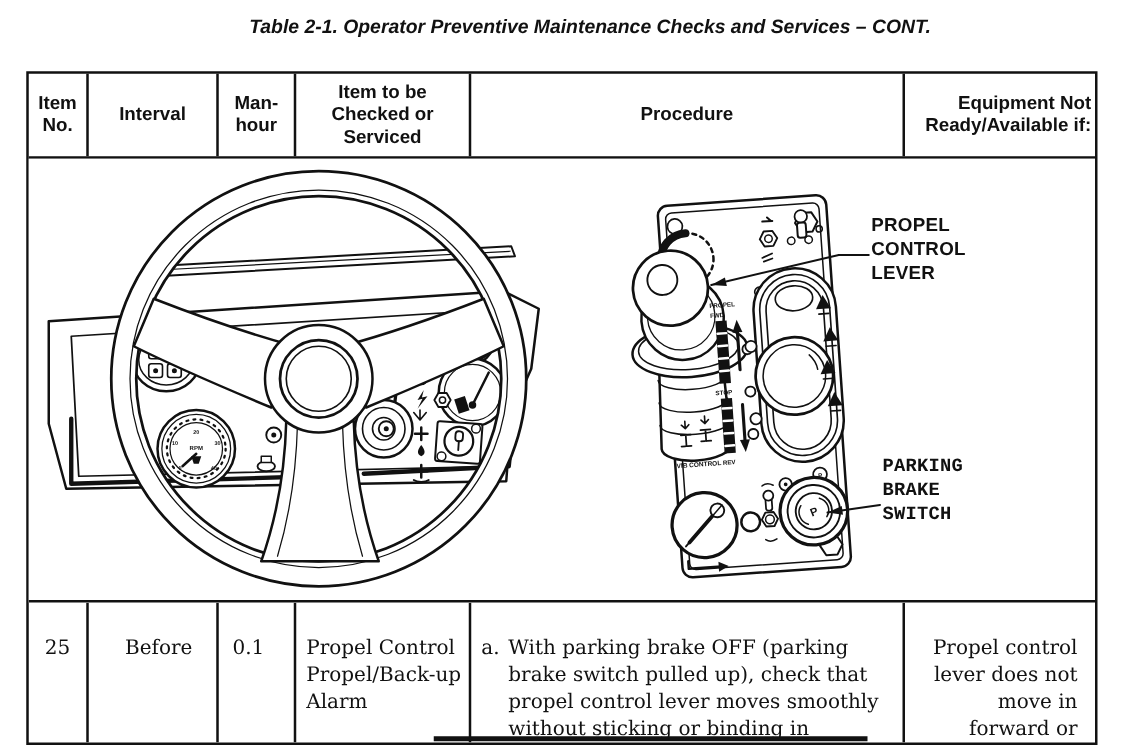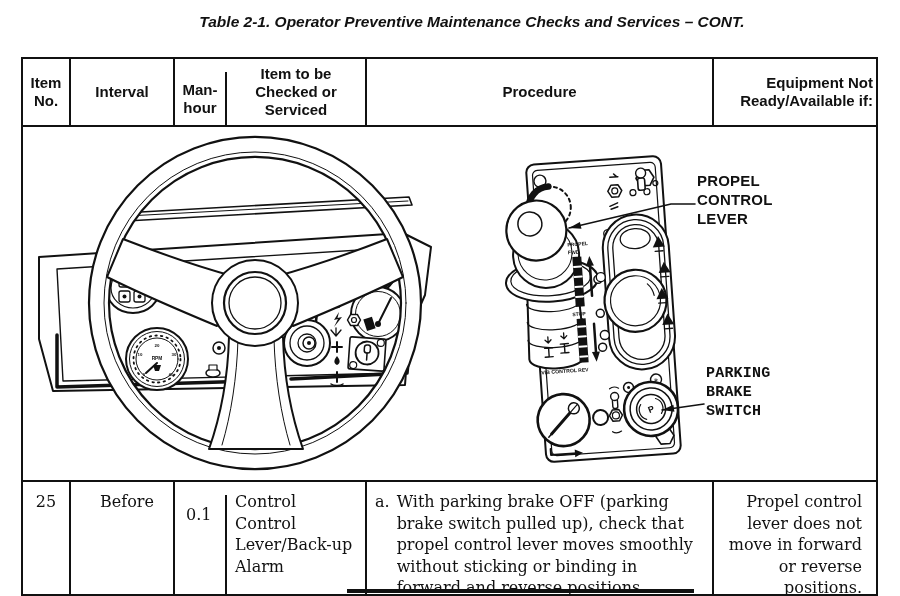--- a/index.html
+++ b/index.html
@@ -8,30 +8,30 @@
   .title{position:absolute;top:13px;left:0;right:0;text-align:center;
          font-style:italic;font-weight:bold;font-size:15.5px;margin-left:44px;}
   .pmcs-table{position:absolute;left:21px;top:57px;width:857px;height:539px;
               box-sizing:border-box;border:2px solid #111;background:#fff;
               display:flex;flex-direction:column;}
   .hdr-row{display:flex;height:66px;border-bottom:2px solid #111;flex:none;}
   .cell{box-sizing:border-box;border-right:2px solid #111;}
   .cell:last-child{border-right:none;flex:1;text-align:right;}
   .hdr-cell{display:flex;align-items:center;justify-content:center;text-align:center;
             font-weight:bold;font-size:15px;line-height:18px;padding:0 3px;}
-  .w1{width:48px;} .w2{width:104px;text-align:center;} .w3{width:52px;margin-top:13px;} .w4{width:140px;} .w5{width:347px;}
+  .w1{width:48px;} .w2{width:104px;text-align:center;} .w3{width:62px;} .w4{width:140px;} .w5{width:347px;}
   .fig-row{position:relative;height:353px;border-bottom:2px solid #111;flex:none;background:#fff;}
   .fig-row svg{position:absolute;left:0;top:0;}
   .callout{position:absolute;font-weight:bold;font-size:15px;line-height:19px;
            white-space:pre-line;letter-spacing:.2px;}
   .co-propel{left:674px;top:44px;}
   .co-parking{left:683px;top:237px;font-family:Liberation Mono, monospace;}
   .body-row{display:flex;flex:1;overflow:hidden;font-family:"DejaVu Serif",serif;
             font-size:16px;line-height:21.5px;}
-  .bd{padding-top:9px;}
+  .bd{padding-top:25px;}
   .c-item{text-align:center;}
   .c-int{padding-left:10px;}
   .c-mh{padding-left:11px;}
   .c-chk{padding-left:8px;padding-right:4px;}
   .c-proc{display:flex;gap:7px;padding-left:8px;padding-right:16px;}
   .c-proc .marker{flex:none;}
   .c-proc .ptext{flex:1;}
   .c-nr{padding-left:10px;padding-right:14px;}
   .partial-bottom{position:absolute;left:324px;top:530px;width:347px;height:4px;background:#111;}
   svg text{font-family:"Liberation Sans",sans-serif;fill:#111;}
@@ -302,21 +302,21 @@
 LEVER</div>
     <div class="callout co-parking">PARKING
 BRAKE
 SWITCH</div>
   </div>
 
   <div class="body-row">
     <div class="cell bd w1 c-item">25</div>
     <div class="cell bd w2 c-int">Before</div>
     <div class="cell bd w3 c-mh">0.1</div>
-    <div class="cell bd w4 c-chk">Control Control Lever/Back-up Alarm</div>
+    <div class="cell bd w4 c-chk">Propel Control Propel/Back-up Alarm</div>
     <div class="cell bd w5 c-proc">
       <span class="marker">a.</span>
       <span class="ptext">With parking brake OFF (parking brake switch pulled up), check that propel control lever moves smoothly without sticking or binding in forward and reverse positions.</span>
     </div>
     <div class="cell bd c-nr">Propel control lever does not move in forward or reverse positions.</div>
   </div>
 
   <div class="partial-bottom"></div>
 </div>
 

